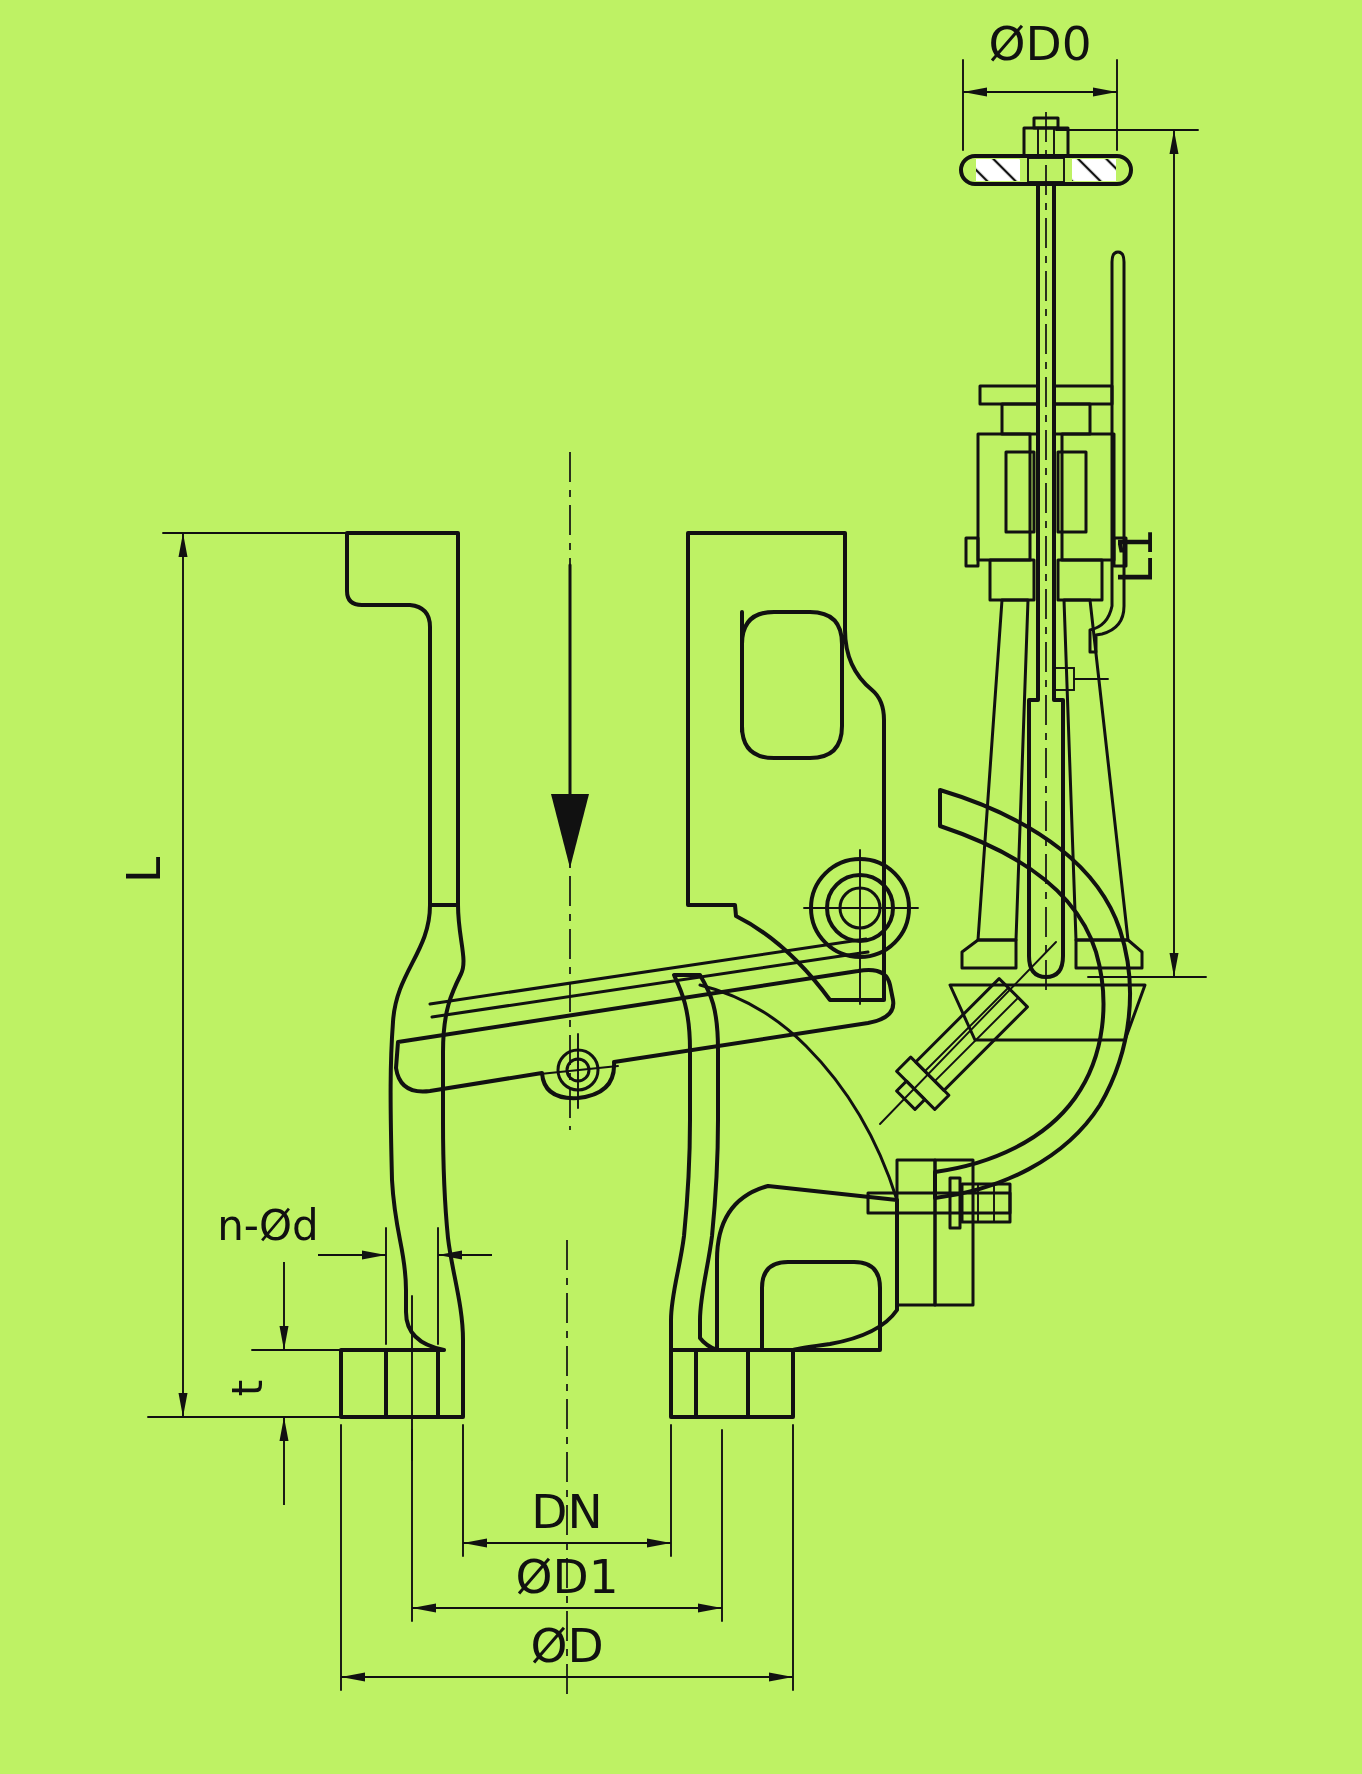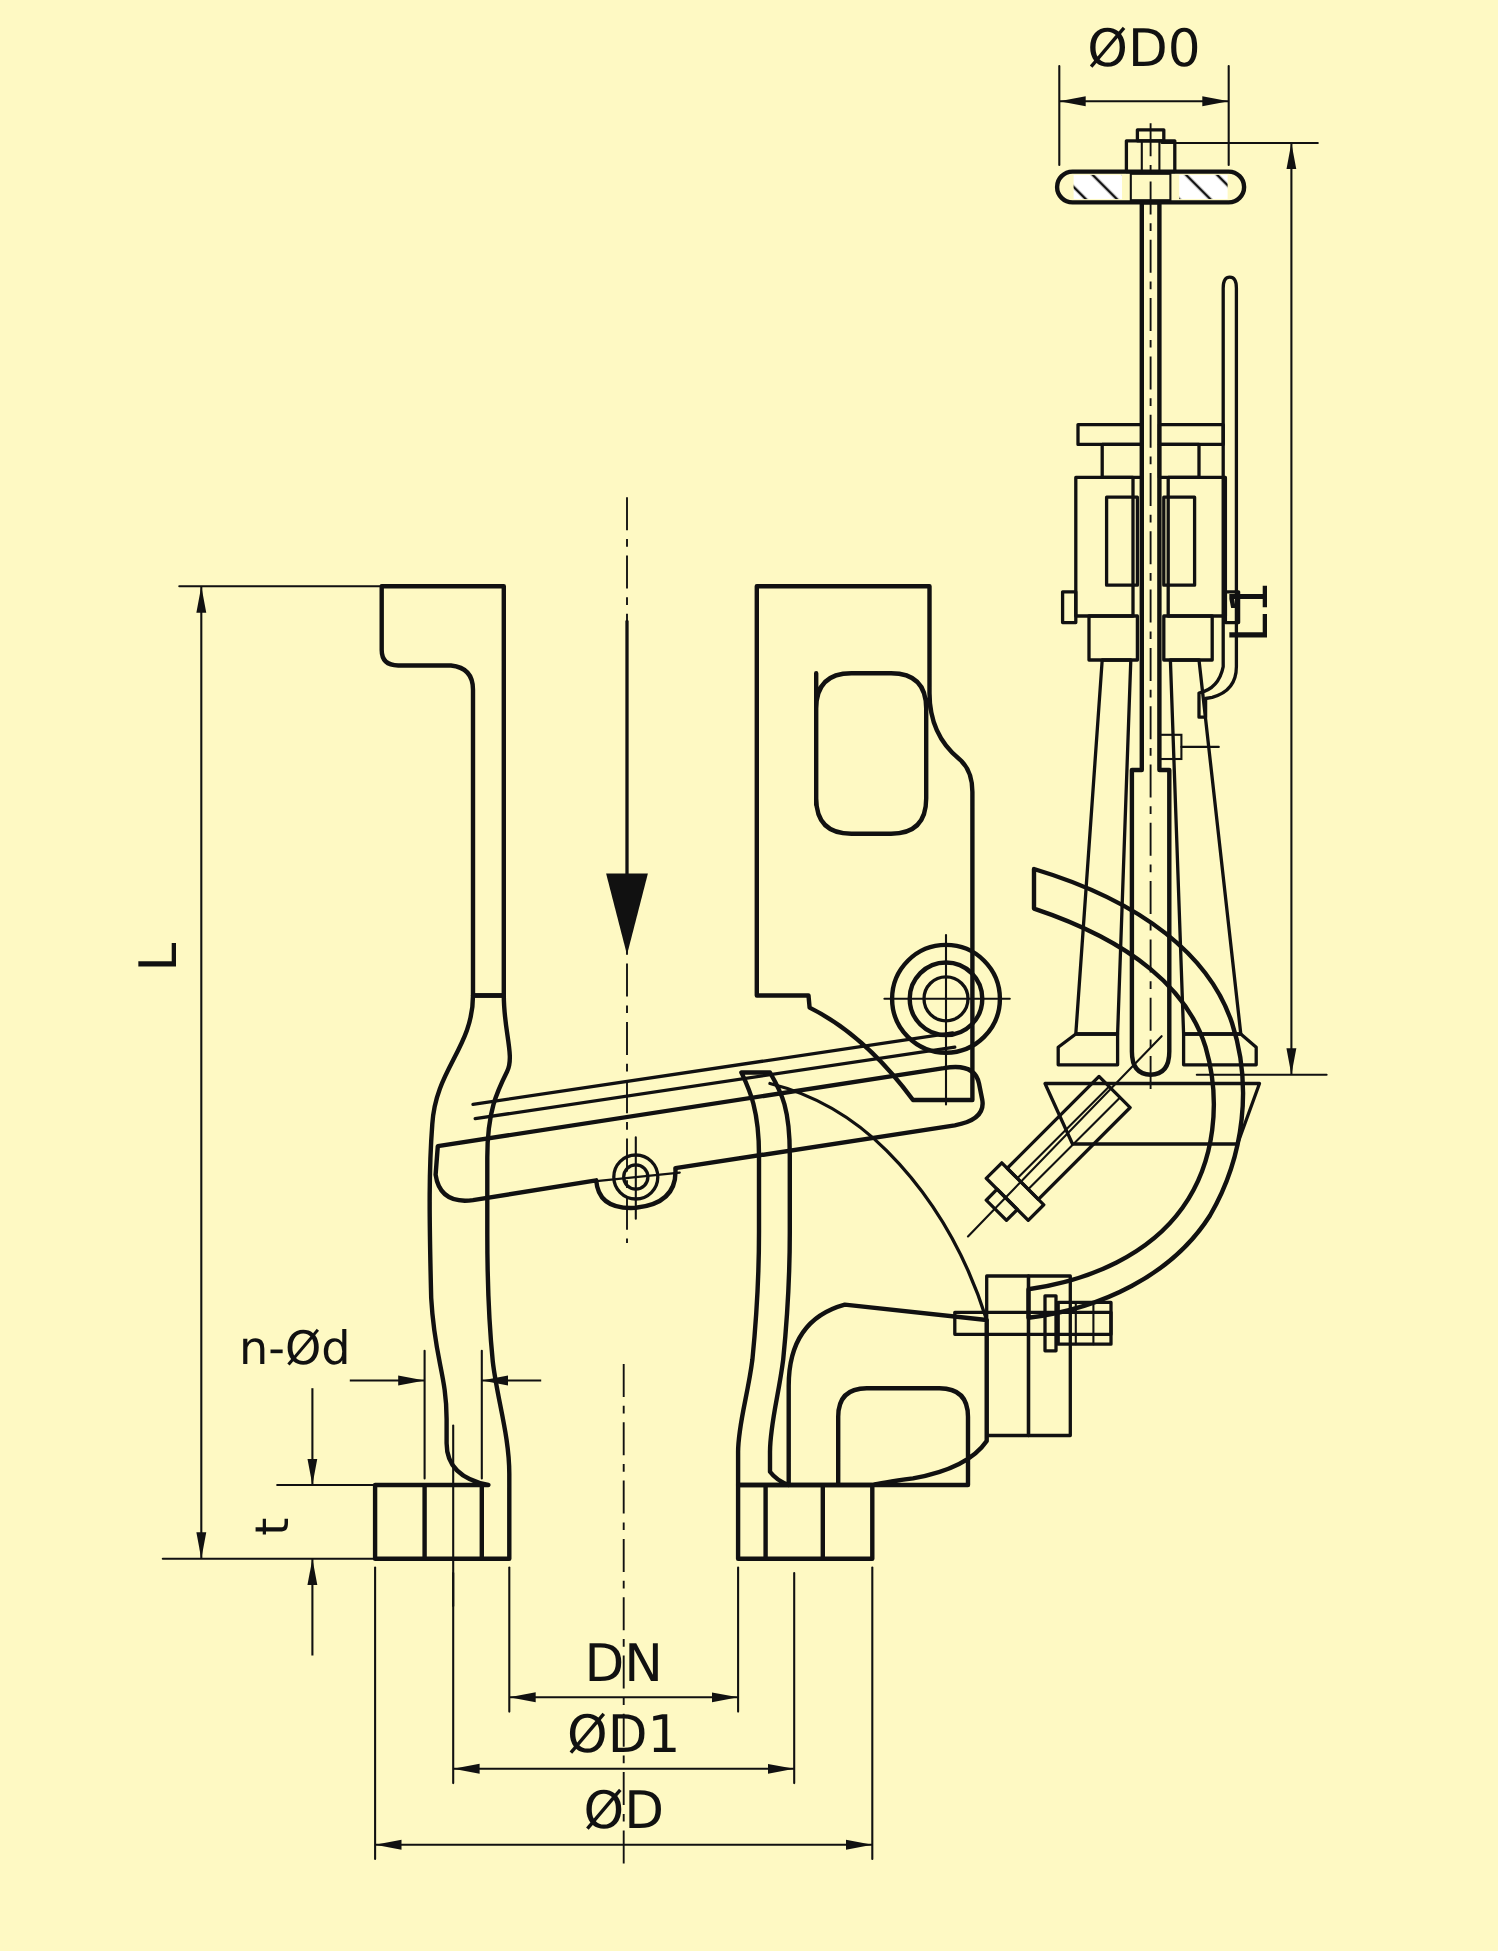--- a/index.html
+++ b/index.html
@@ -1,16 +1,16 @@
 <!DOCTYPE html>
 <html><head>
 <meta charset="utf-8">
 <style>
   html,body{margin:0;padding:0;background:#ffffff;}
-  .stage{width:1362px;height:1774px;position:relative;background:#fef9c3;overflow:hidden;
+  .stage{width:1362px;height:1774px;position:relative;background:#bef264;overflow:hidden;
          font-family:"DejaVu Sans","Liberation Sans",sans-serif;}
   svg{display:block}
   .ln   {stroke:#111;fill:none;stroke-width:4;stroke-linejoin:round;stroke-linecap:round;}
   .ln3  {stroke:#111;fill:none;stroke-width:3;stroke-linejoin:round;stroke-linecap:round;}
   .thin {stroke:#111;fill:none;stroke-width:1.9;stroke-linecap:round;}
   .dim  {stroke:#111;fill:none;stroke-width:1.9;}
   .cl   {stroke:#111;fill:none;stroke-width:1.7;stroke-dasharray:30 8 7 8;}
   .ink  {fill:#111;}
   text.lbl{font-family:"DejaVu Sans","Liberation Sans",sans-serif;font-size:47px;fill:#111;}
   text.lbl2{font-family:"DejaVu Sans","Liberation Sans",sans-serif;font-size:42px;fill:#111;}

